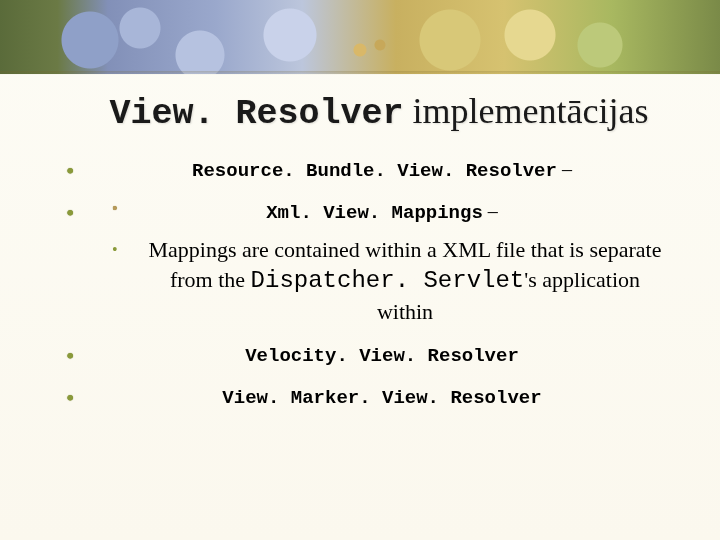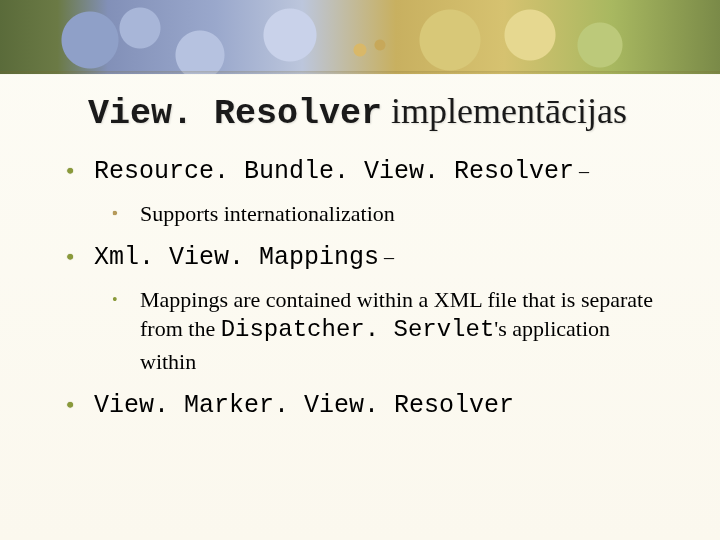--- a/index.html
+++ b/index.html
@@ -10,20 +10,21 @@
     overflow: hidden;
     font-family: Georgia, 'Times New Roman', serif;
     background: #fdfcf7;
   }
   .slide {
     position: relative;
     width: 720px;
     height: 540px;
     box-sizing: border-box;
     background: linear-gradient(to bottom, #fdfcf5 0%, #fbf8ee 100%);
+    text-align: center;
   }
   
   .banner {
     position: absolute;
     top: 0;
     left: 0;
     right: 0;
     height: 74px;
     background:
       radial-gradient(circle at 90px 40px, #8fa0c8 0 28px, transparent 29px),
@@ -81,22 +82,22 @@
     content: "•";
     position: absolute;
     left: 6px;
     top: 0;
     font-size: 24px;
     color: #8a9a3a;
     text-shadow: 0 0 1px #6b7a2a;
   }
   .mono-b {
     font-family: 'Courier New', Courier, monospace;
-    font-weight: normal;
-    font-size: 25px;
+    font-weight: bold;
+    font-size: 19px;
   }
   ul.inner {
     list-style: none;
     margin: 10px 0 14px 18px;
     padding: 0;
   }
   ul.inner > li {
     position: relative;
     padding-left: 28px;
     margin-bottom: 6px;
@@ -132,37 +133,39 @@
     <ul class="outer">
 
       <li>
         <span class="mono-b">Resource. Bundle. View. Resolver</span><span> –</span>
         <ul class="inner">
           <li>
             <span class="bullet green">•</span>
           </li>
           <li>
             <span class="bullet tan">•</span>
-            <span class="sub-text">Supports internationalization</span>
           </li>
         </ul>
       </li>
 
       <li>
         <span class="mono-b">Xml. View. Mappings</span><span> –</span>
         <ul class="inner">
           <li>
             <span class="bullet green">•</span>
             <span class="sub-text">
               <span>Mappings are contained within a XML file that is separate from the </span><span class="mono-inline">Dispatcher. Servlet</span><span>'s application within</span>
             </span>
           </li>
         </ul>
       </li>
 
+      <li>
+        <span class="mono-b">Velocity. View. Resolver</span><span></span>
+      </li>
 
       <li>
         <span class="mono-b">View. Marker. View. Resolver</span><span></span>
       </li>
 
     </ul>
 
   </div>
 </div>
 

